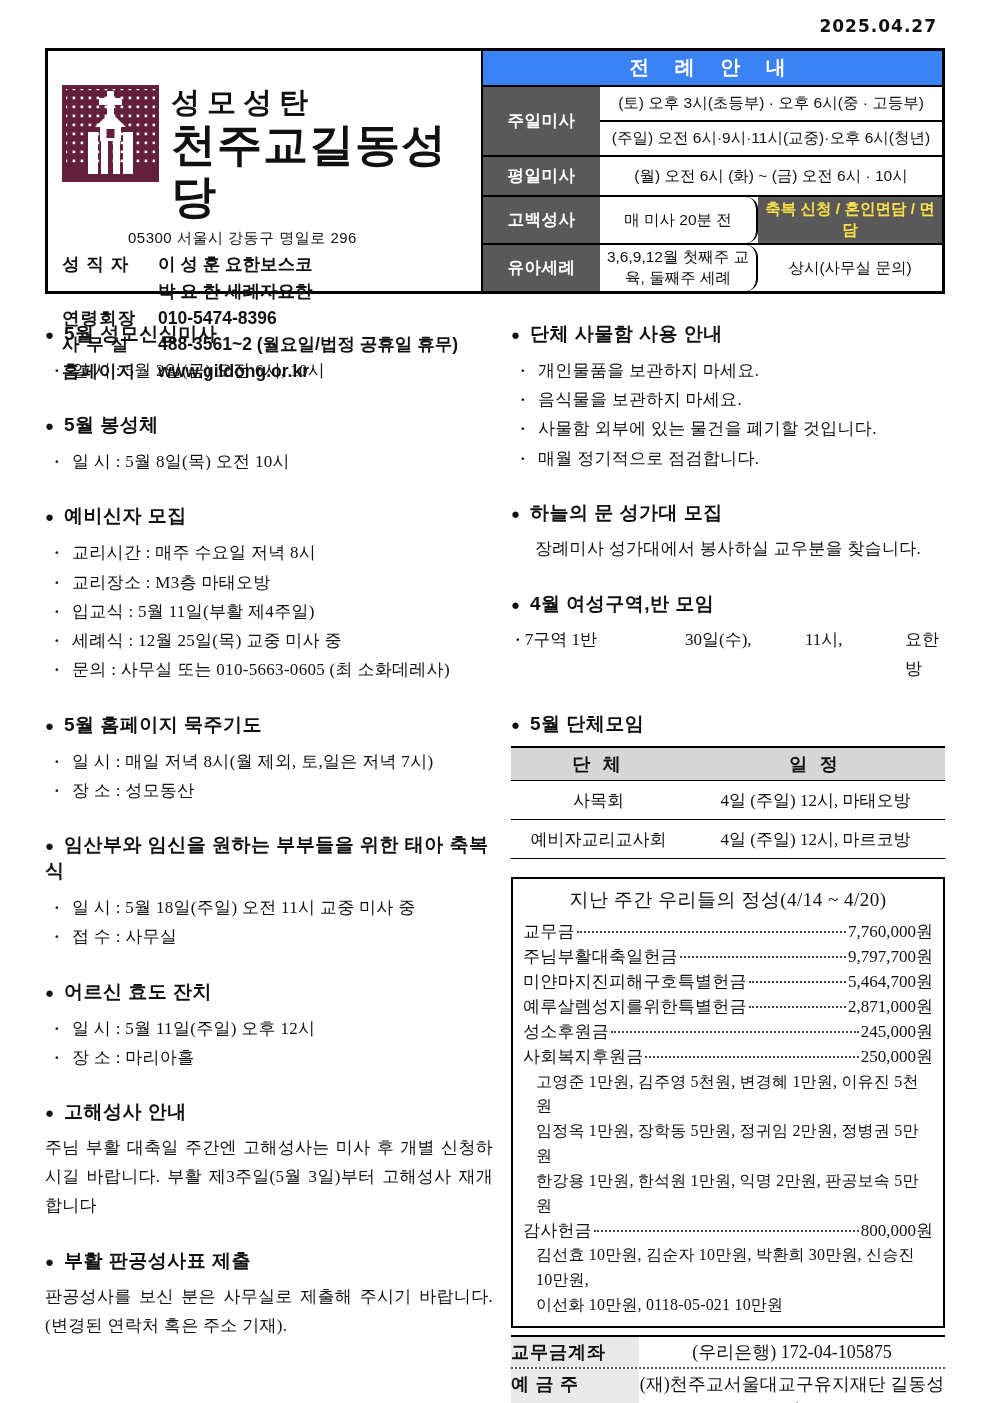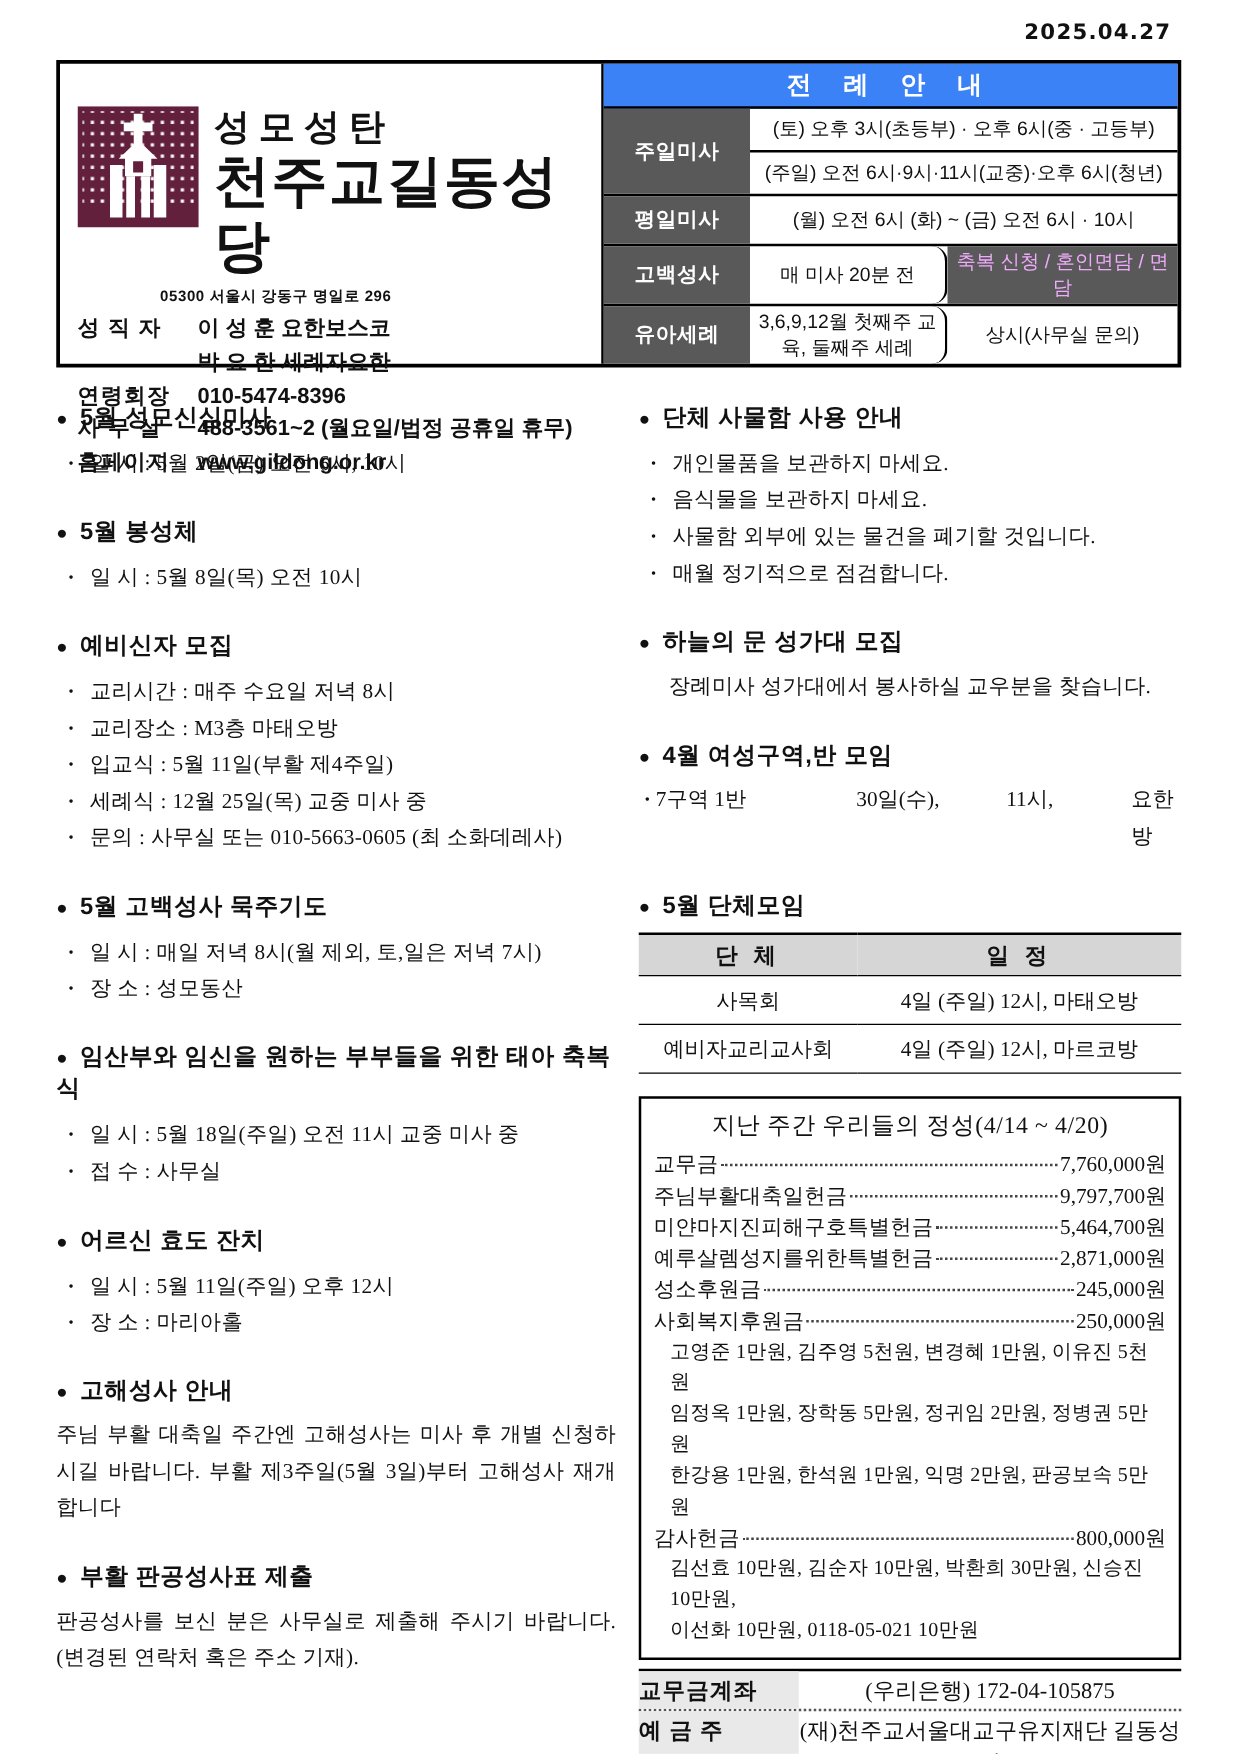--- a/index.html
+++ b/index.html
@@ -38,21 +38,21 @@
   .brand-row { display: flex; margin-top: 27px; }
   .logo { width: 97px; height: 97px; flex: 0 0 auto; }
   .brand-text { margin-left: 12px; margin-top: 2px; }
   .tagline {
     font-size: 29px; font-weight: bold; letter-spacing: 7px; line-height: 1.1;
   }
   .church-name {
     font-size: 45px; font-weight: bold; letter-spacing: 1px; line-height: 1.15;
   }
   .address {
-    font-weight: bold; font-size: 12px;
+    font-weight: normal; font-size: 15px;
     margin: 7px 0 3px 66px; letter-spacing: 0.5px;
   }
   .info-row { display: flex; font-weight: bold; font-size: 17.5px; line-height: 1.52; }
   .info-label { width: 96px; flex: 0 0 auto; letter-spacing: 1px; }
   .info-value { flex: 1; }
 
   
   .header-right {
     flex: 1;
     border-left: 2.5px solid #000;
@@ -83,21 +83,21 @@
   .sch-split { flex: 1; display: flex; }
   .sch-val {
     width: 150px; flex: 0 0 auto; border-right: 2px solid #000;
     display: flex; align-items: center; justify-content: center;
     font-size: 15.5px; text-align: center; padding: 2px 3px; border-radius: 12px;
   }
   .sch-extra {
     flex: 1; display: flex; align-items: center; justify-content: center;
     font-size: 15.5px; text-align: center; padding: 2px 4px;
   }
-  .sch-extra.dark { background: #595959; color: #f0abfc; font-weight: normal; }
+  .sch-extra.dark { background: #595959; color: #fde047; font-weight: bold; }
 
   
   .columns { display: flex; margin-top: 27px; }
   .col-left { width: 448px; flex: 0 0 auto; margin-right: 18px; }
   .col-right { flex: 1; }
 
   .section { margin-bottom: 27px; }
   .sec-title {
     font-family: "Liberation Sans", sans-serif;
     font-weight: bold; font-size: 19px;
@@ -269,21 +269,21 @@
       <div class="section">
         <div class="sec-title">예비신자 모집</div>
         <div class="item">교리시간 : 매주 수요일 저녁 8시</div>
         <div class="item">교리장소 : M3층 마태오방</div>
         <div class="item">입교식 : 5월 11일(부활 제4주일)</div>
         <div class="item">세례식 : 12월 25일(목) 교중 미사 중</div>
         <div class="item">문의 : 사무실 또는 010-5663-0605 (최 소화데레사)</div>
       </div>
 
       <div class="section">
-        <div class="sec-title">5월 고백성사 묵주기도</div>
+        <div class="sec-title">5월 홈페이지 묵주기도</div>
         <div class="item">일 시 : 매일 저녁 8시(월 제외, 토,일은 저녁 7시)</div>
         <div class="item">장 소 : 성모동산</div>
       </div>
 
       <div class="section">
         <div class="sec-title">임산부와 임신을 원하는 부부들을 위한 태아 축복식</div>
         <div class="item">일 시 : 5월 18일(주일) 오전 11시 교중 미사 중</div>
         <div class="item">접 수 : 사무실</div>
       </div>
 

